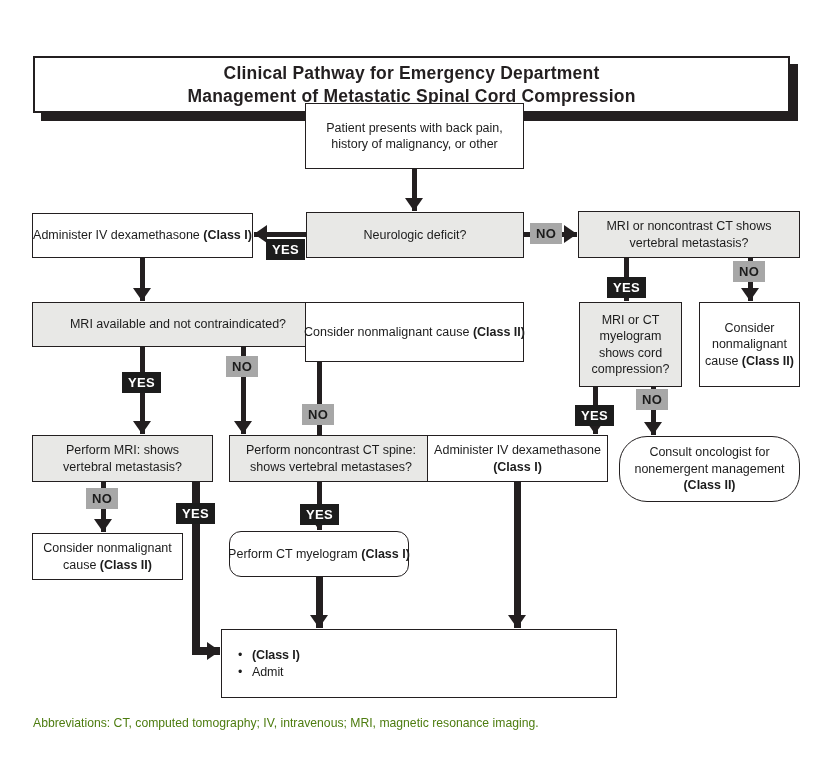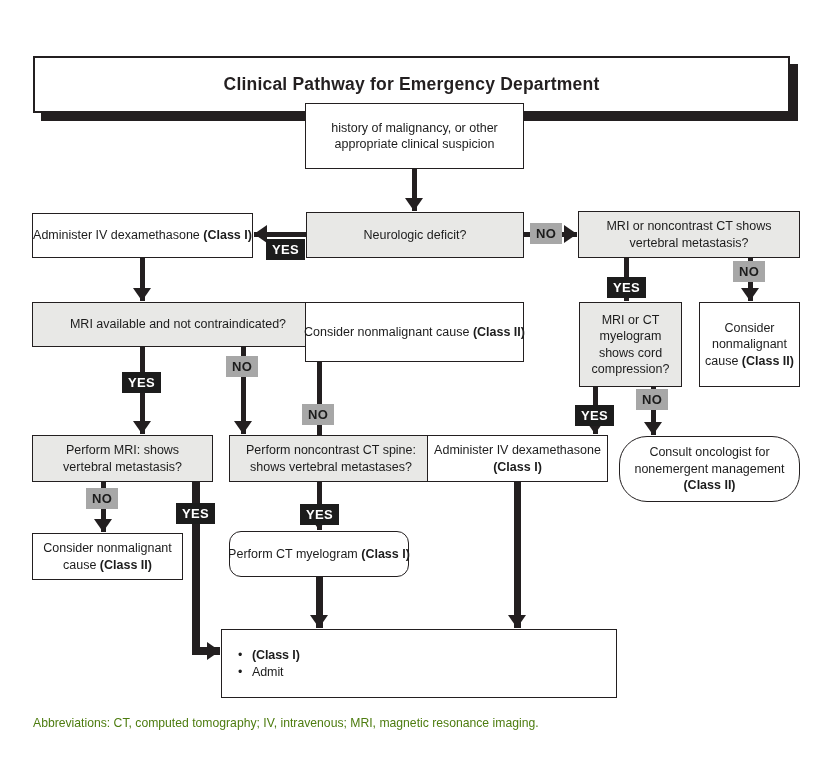--- a/index.html
+++ b/index.html
@@ -46,20 +46,21 @@
   .head-right { border-top:9px solid transparent; border-bottom:9px solid transparent; border-left:13px solid var(--ink,#231f20); }
 
   .footnote { position:absolute; left:33px; top:716px; font-size:12.2px; color:#4d7c0f; z-index:2; }
 </style>
 </head>
 <body>
 
 <div class="canvas">
   <div class="title-box">
     <div>Clinical Pathway for Emergency Department</div>
+    <div>Management of Metastatic Spinal Cord Compression</div>
   </div>
   <div>
       <div class="line" style="left: 411.5px; top: 169px; width: 5px; height: 42px;"></div>
       <div class="head head-down" style="left: 405px; top: 198px;"></div>
       <div class="line" style="left: 254px; top: 231.5px; width: 52px; height: 5px;"></div>
       <div class="head head-left" style="left: 254px; top: 225px;"></div>
       <div class="line" style="left: 524px; top: 231.5px; width: 53px; height: 5px;"></div>
       <div class="head head-right" style="left: 564px; top: 225px;"></div>
       <div class="line" style="left: 139.5px; top: 258px; width: 5px; height: 43px;"></div>
       <div class="head head-down" style="left: 133px; top: 288px;"></div>
@@ -82,22 +83,22 @@
       <div class="line" style="left: 192px; top: 482px; width: 8px; height: 173px;"></div>
       <div class="line" style="left: 192px; top: 647px; width: 28px; height: 8px;"></div>
       <div class="head head-right" style="left: 207px; top: 642px;"></div>
       <div class="line" style="left: 316.5px; top: 482px; width: 5px; height: 48px;"></div>
       <div class="head head-down" style="left: 310px; top: 517px;"></div>
       <div class="line" style="left: 315.5px; top: 577px; width: 7px; height: 51px;"></div>
       <div class="head head-down" style="left: 310px; top: 615px;"></div>
       <div class="line" style="left: 513.5px; top: 482px; width: 7px; height: 146px;"></div>
       <div class="head head-down" style="left: 508px; top: 615px;"></div>
       <div class="node node-white" style="left: 305px; top: 103px; width: 219px; height: 66px;">
+        <div class="nline"><span>Patient presents with back pain,</span></div>
         <div class="nline"><span>history of malignancy, or other</span></div>
-        <div class="nline"><span>appropriate clinical suspicion</span></div>
       </div>
       <div class="node node-white" style="left: 32px; top: 213px; width: 221px; height: 45px;">
         <div class="nline"><span>Administer IV dexamethasone </span><b>(Class I)</b></div>
       </div>
       <div class="node node-gray" style="left: 306px; top: 212px; width: 218px; height: 46px;">
         <div class="nline"><span>Neurologic deficit?</span></div>
       </div>
       <div class="node node-gray" style="left: 578px; top: 211px; width: 222px; height: 47px;">
         <div class="nline"><span>MRI or noncontrast CT shows</span></div>
         <div class="nline"><span>vertebral metastasis?</span></div>

